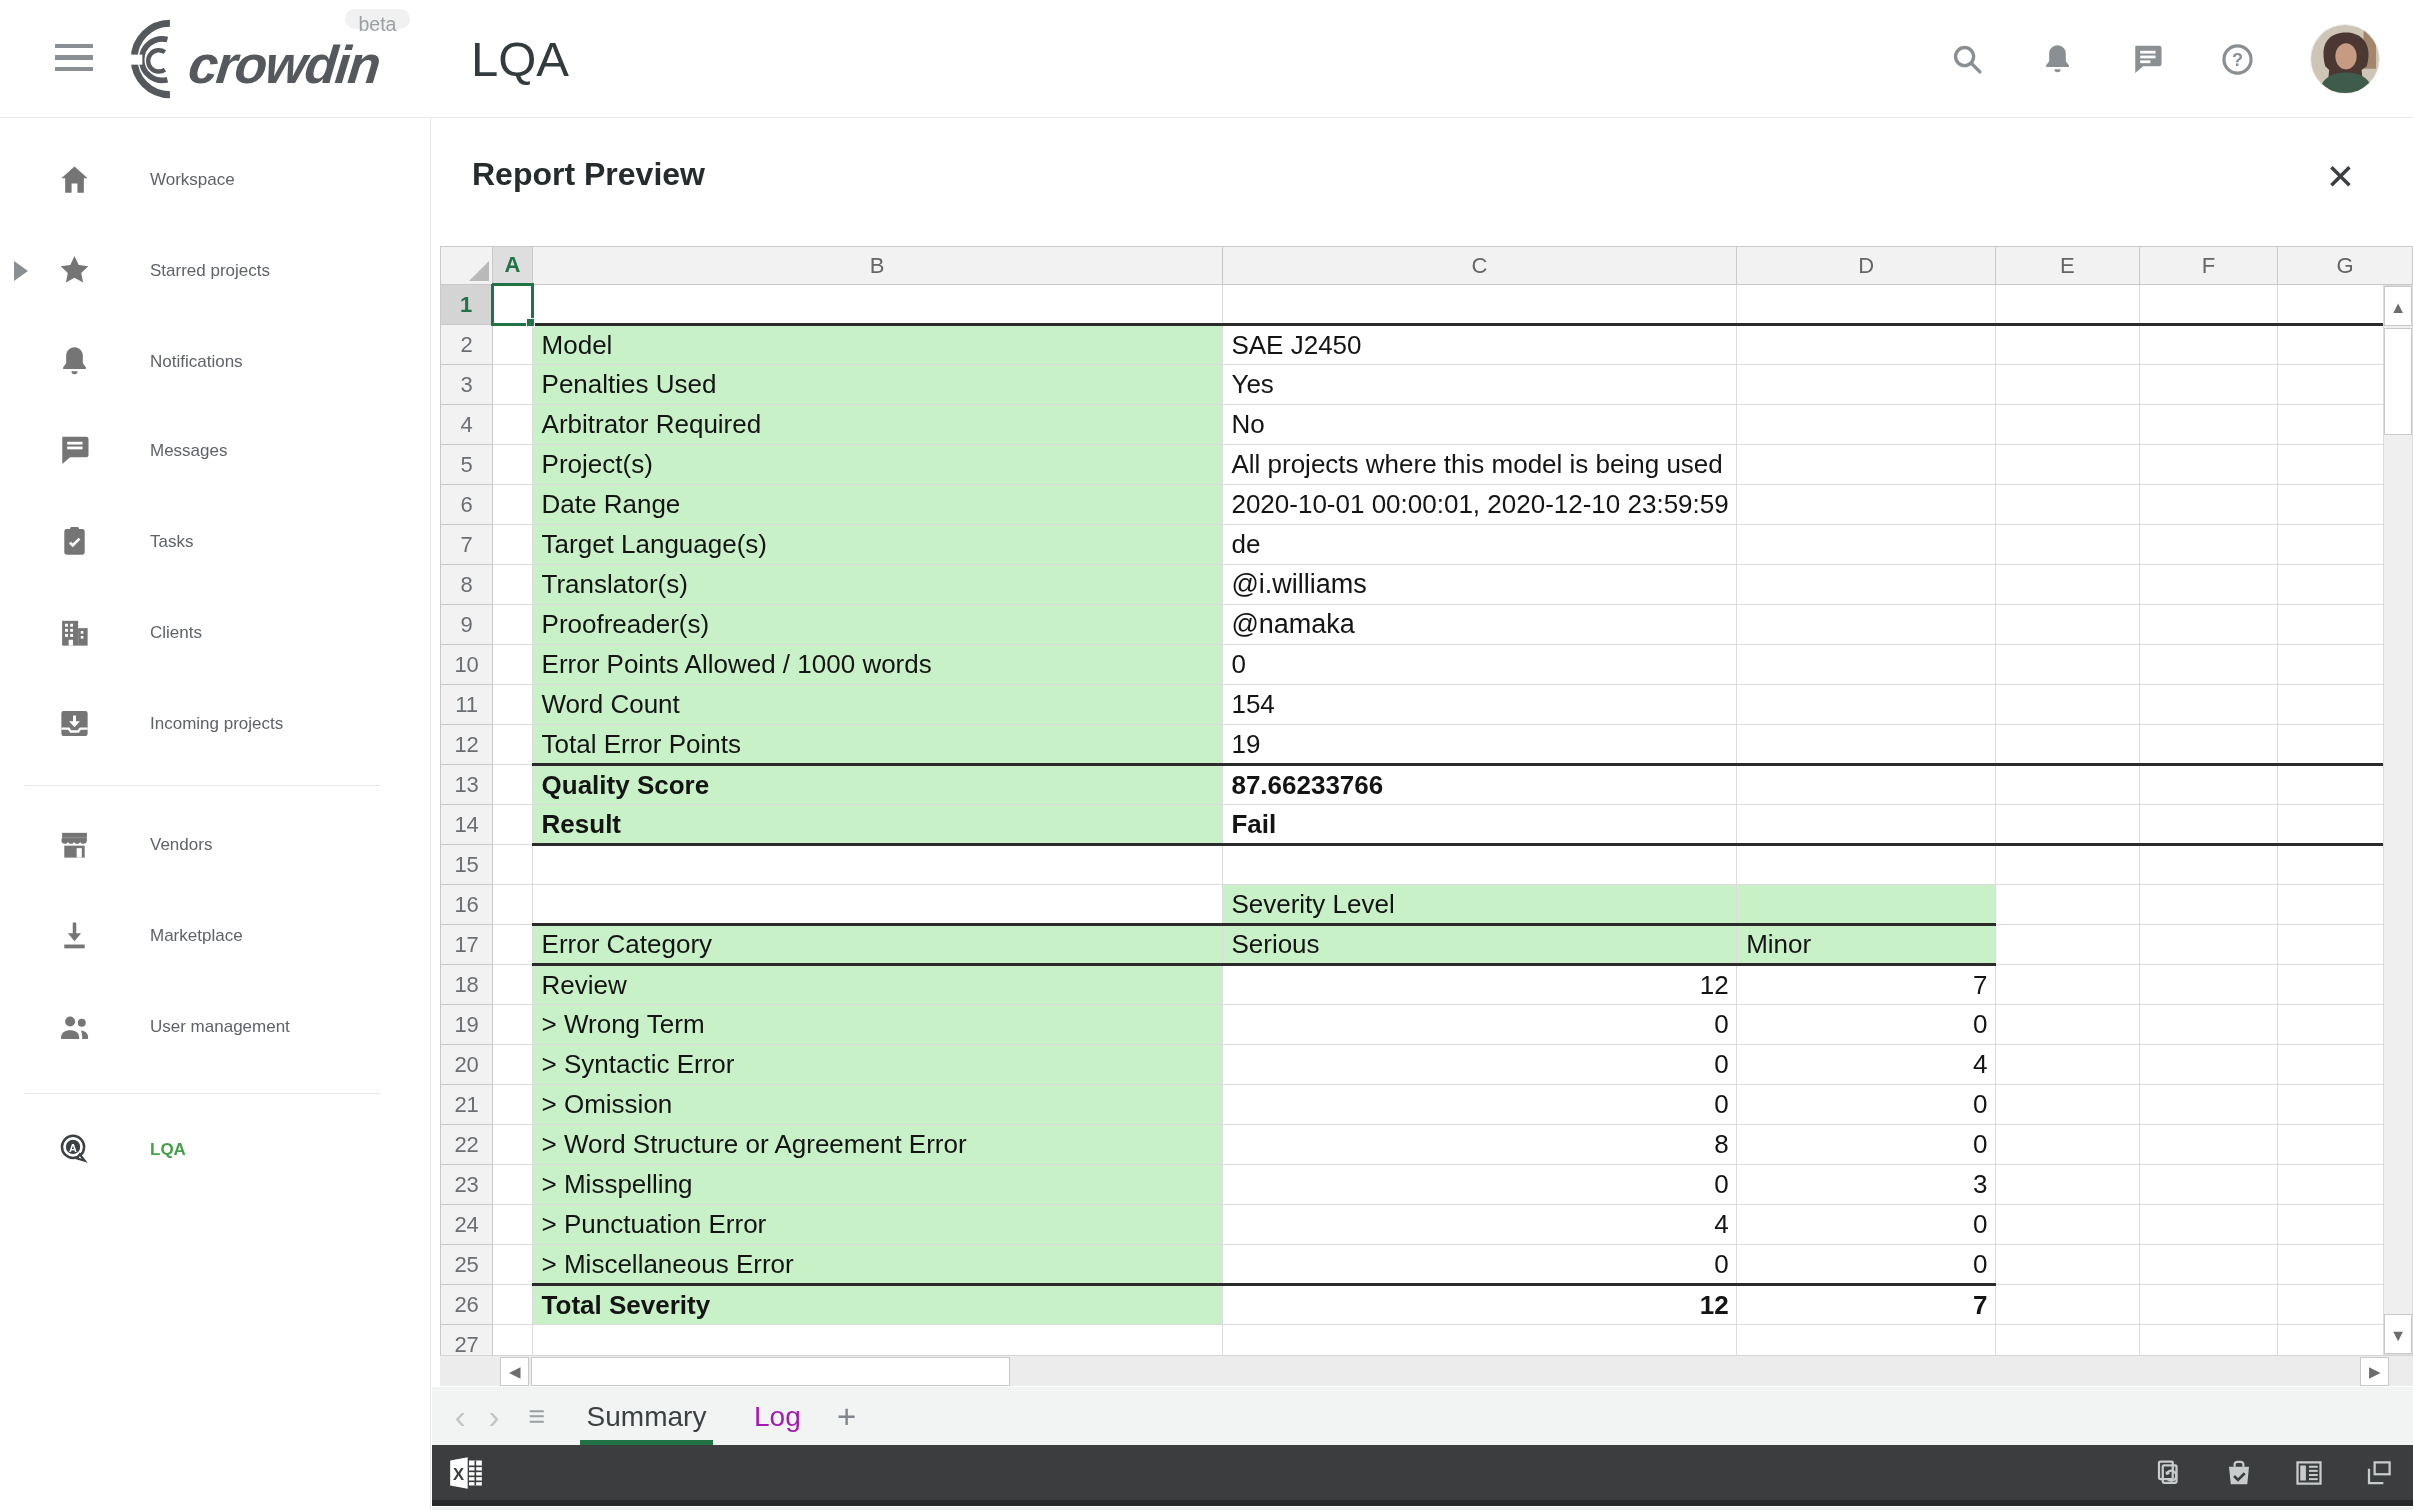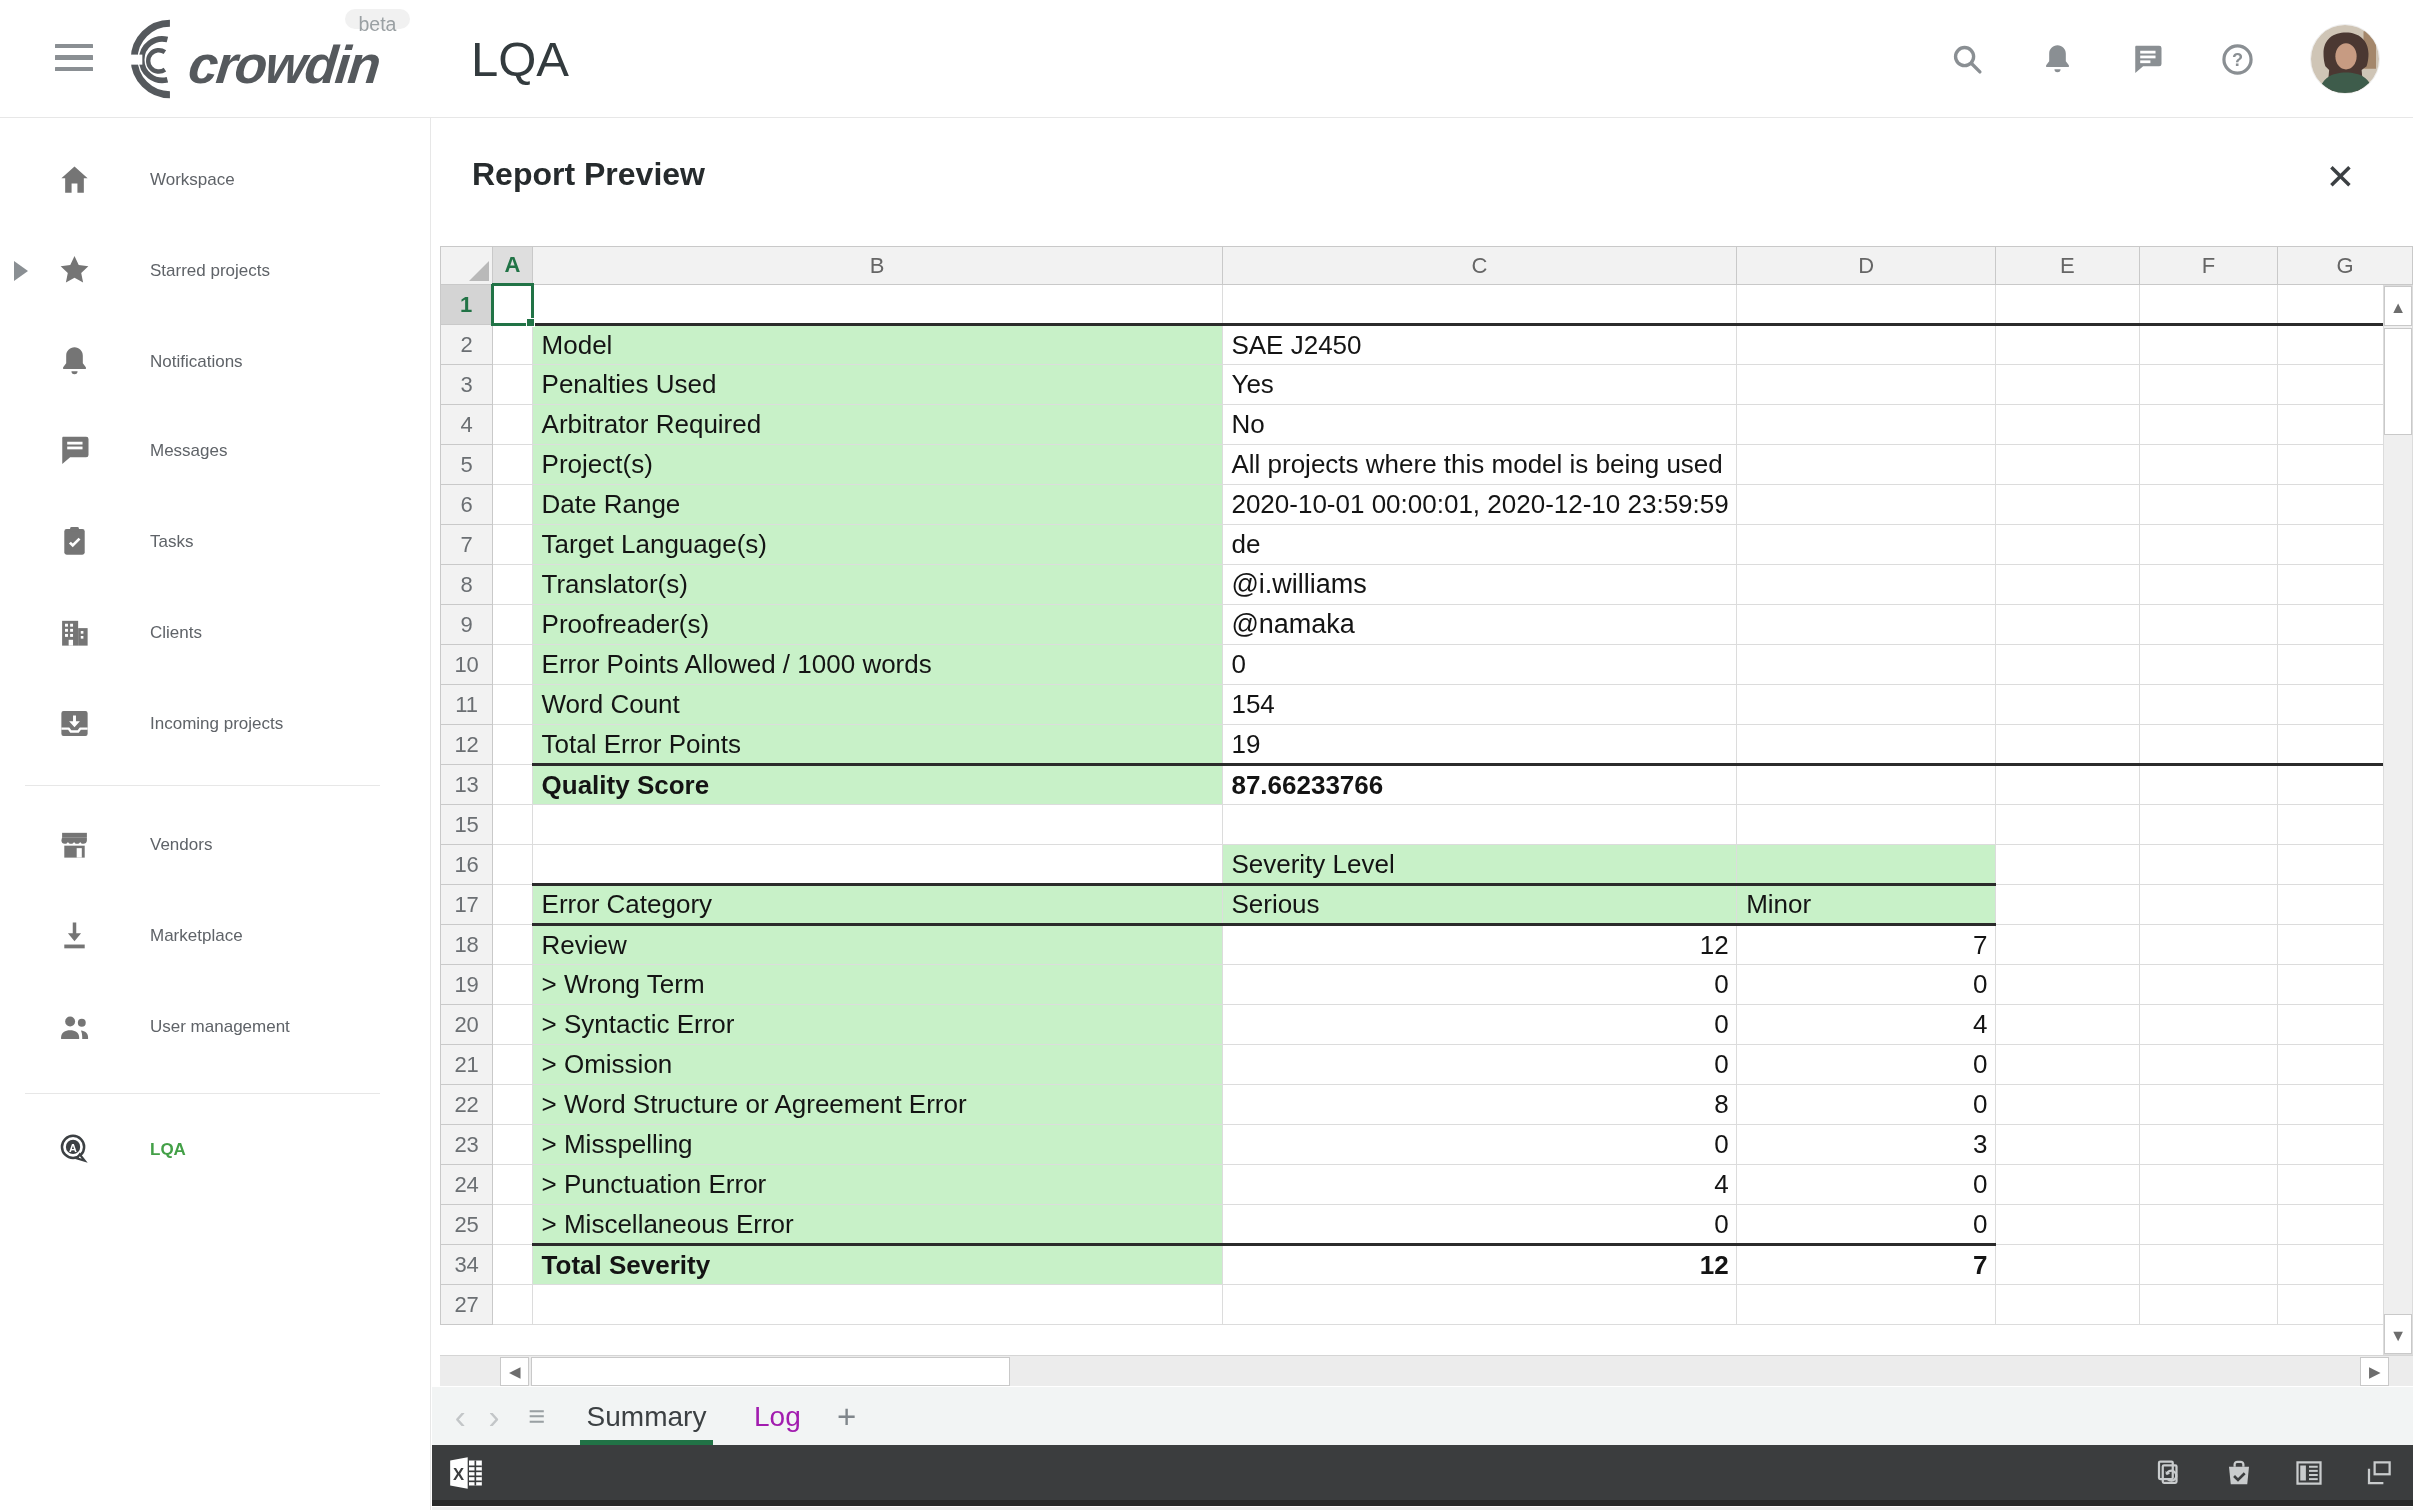--- a/index.html
+++ b/index.html
@@ -391,20 +391,30 @@
               <th class="rh">13</th>
               <td class="cell"></td>
               <td class="cell green bold tTop">Quality Score</td>
               <td class="cell bold tTop">87.66233766</td>
               <td class="cell bold tTop"></td>
               <td class="cell tTop"></td>
               <td class="cell tTop"></td>
               <td class="cell tTop"></td>
             </tr>
             <tr>
+              <th class="rh">14</th>
+              <td class="cell"></td>
+              <td class="cell green bold tBot">Result</td>
+              <td class="cell bold tBot">Fail</td>
+              <td class="cell bold tBot"></td>
+              <td class="cell tBot"></td>
+              <td class="cell tBot"></td>
+              <td class="cell tBot"></td>
+            </tr>
+            <tr>
               <th class="rh">15</th>
               <td class="cell"></td>
               <td class="cell"></td>
               <td class="cell"></td>
               <td class="cell"></td>
               <td class="cell"></td>
               <td class="cell"></td>
               <td class="cell"></td>
             </tr>
             <tr>
@@ -501,21 +511,21 @@
               <th class="rh">25</th>
               <td class="cell"></td>
               <td class="cell green tBot">&gt; Miscellaneous Error</td>
               <td class="cell right tBot">0</td>
               <td class="cell right tBot">0</td>
               <td class="cell"></td>
               <td class="cell"></td>
               <td class="cell"></td>
             </tr>
             <tr>
-              <th class="rh">34</th>
+              <th class="rh">26</th>
               <td class="cell"></td>
               <td class="cell green bold">Total Severity</td>
               <td class="cell bold right">12</td>
               <td class="cell bold right">7</td>
               <td class="cell"></td>
               <td class="cell"></td>
               <td class="cell"></td>
             </tr>
             <tr>
               <th class="rh">27</th>

